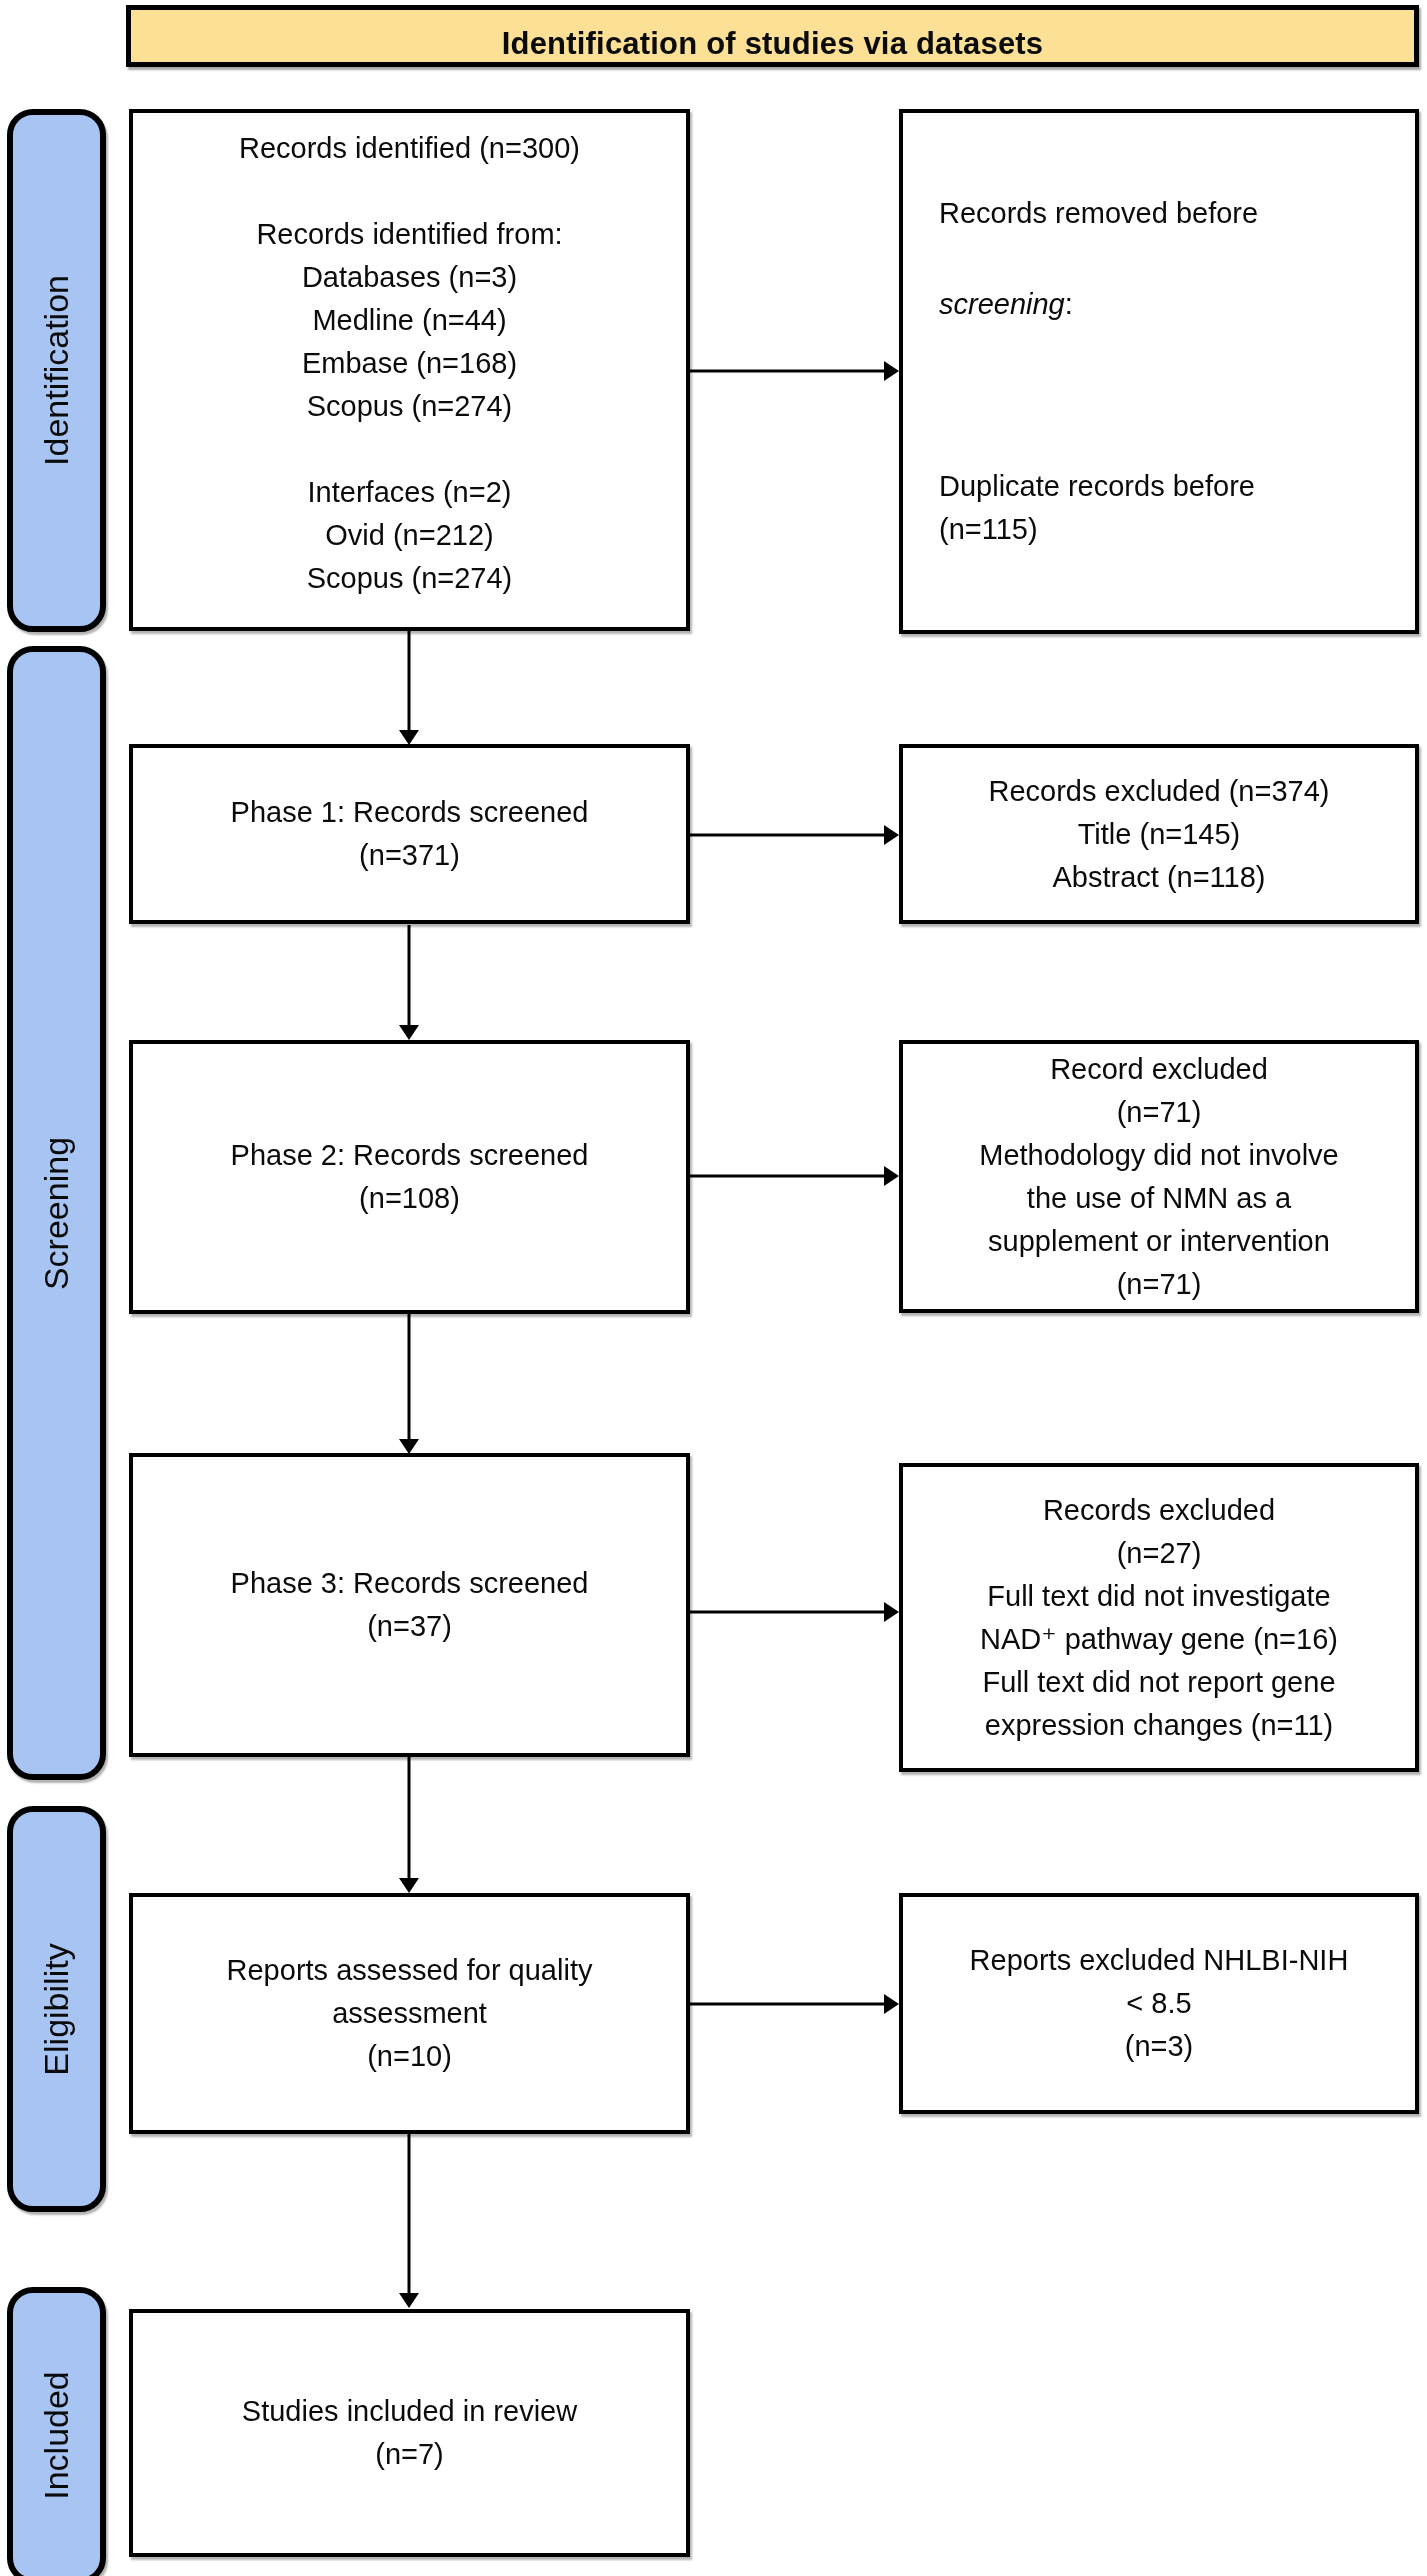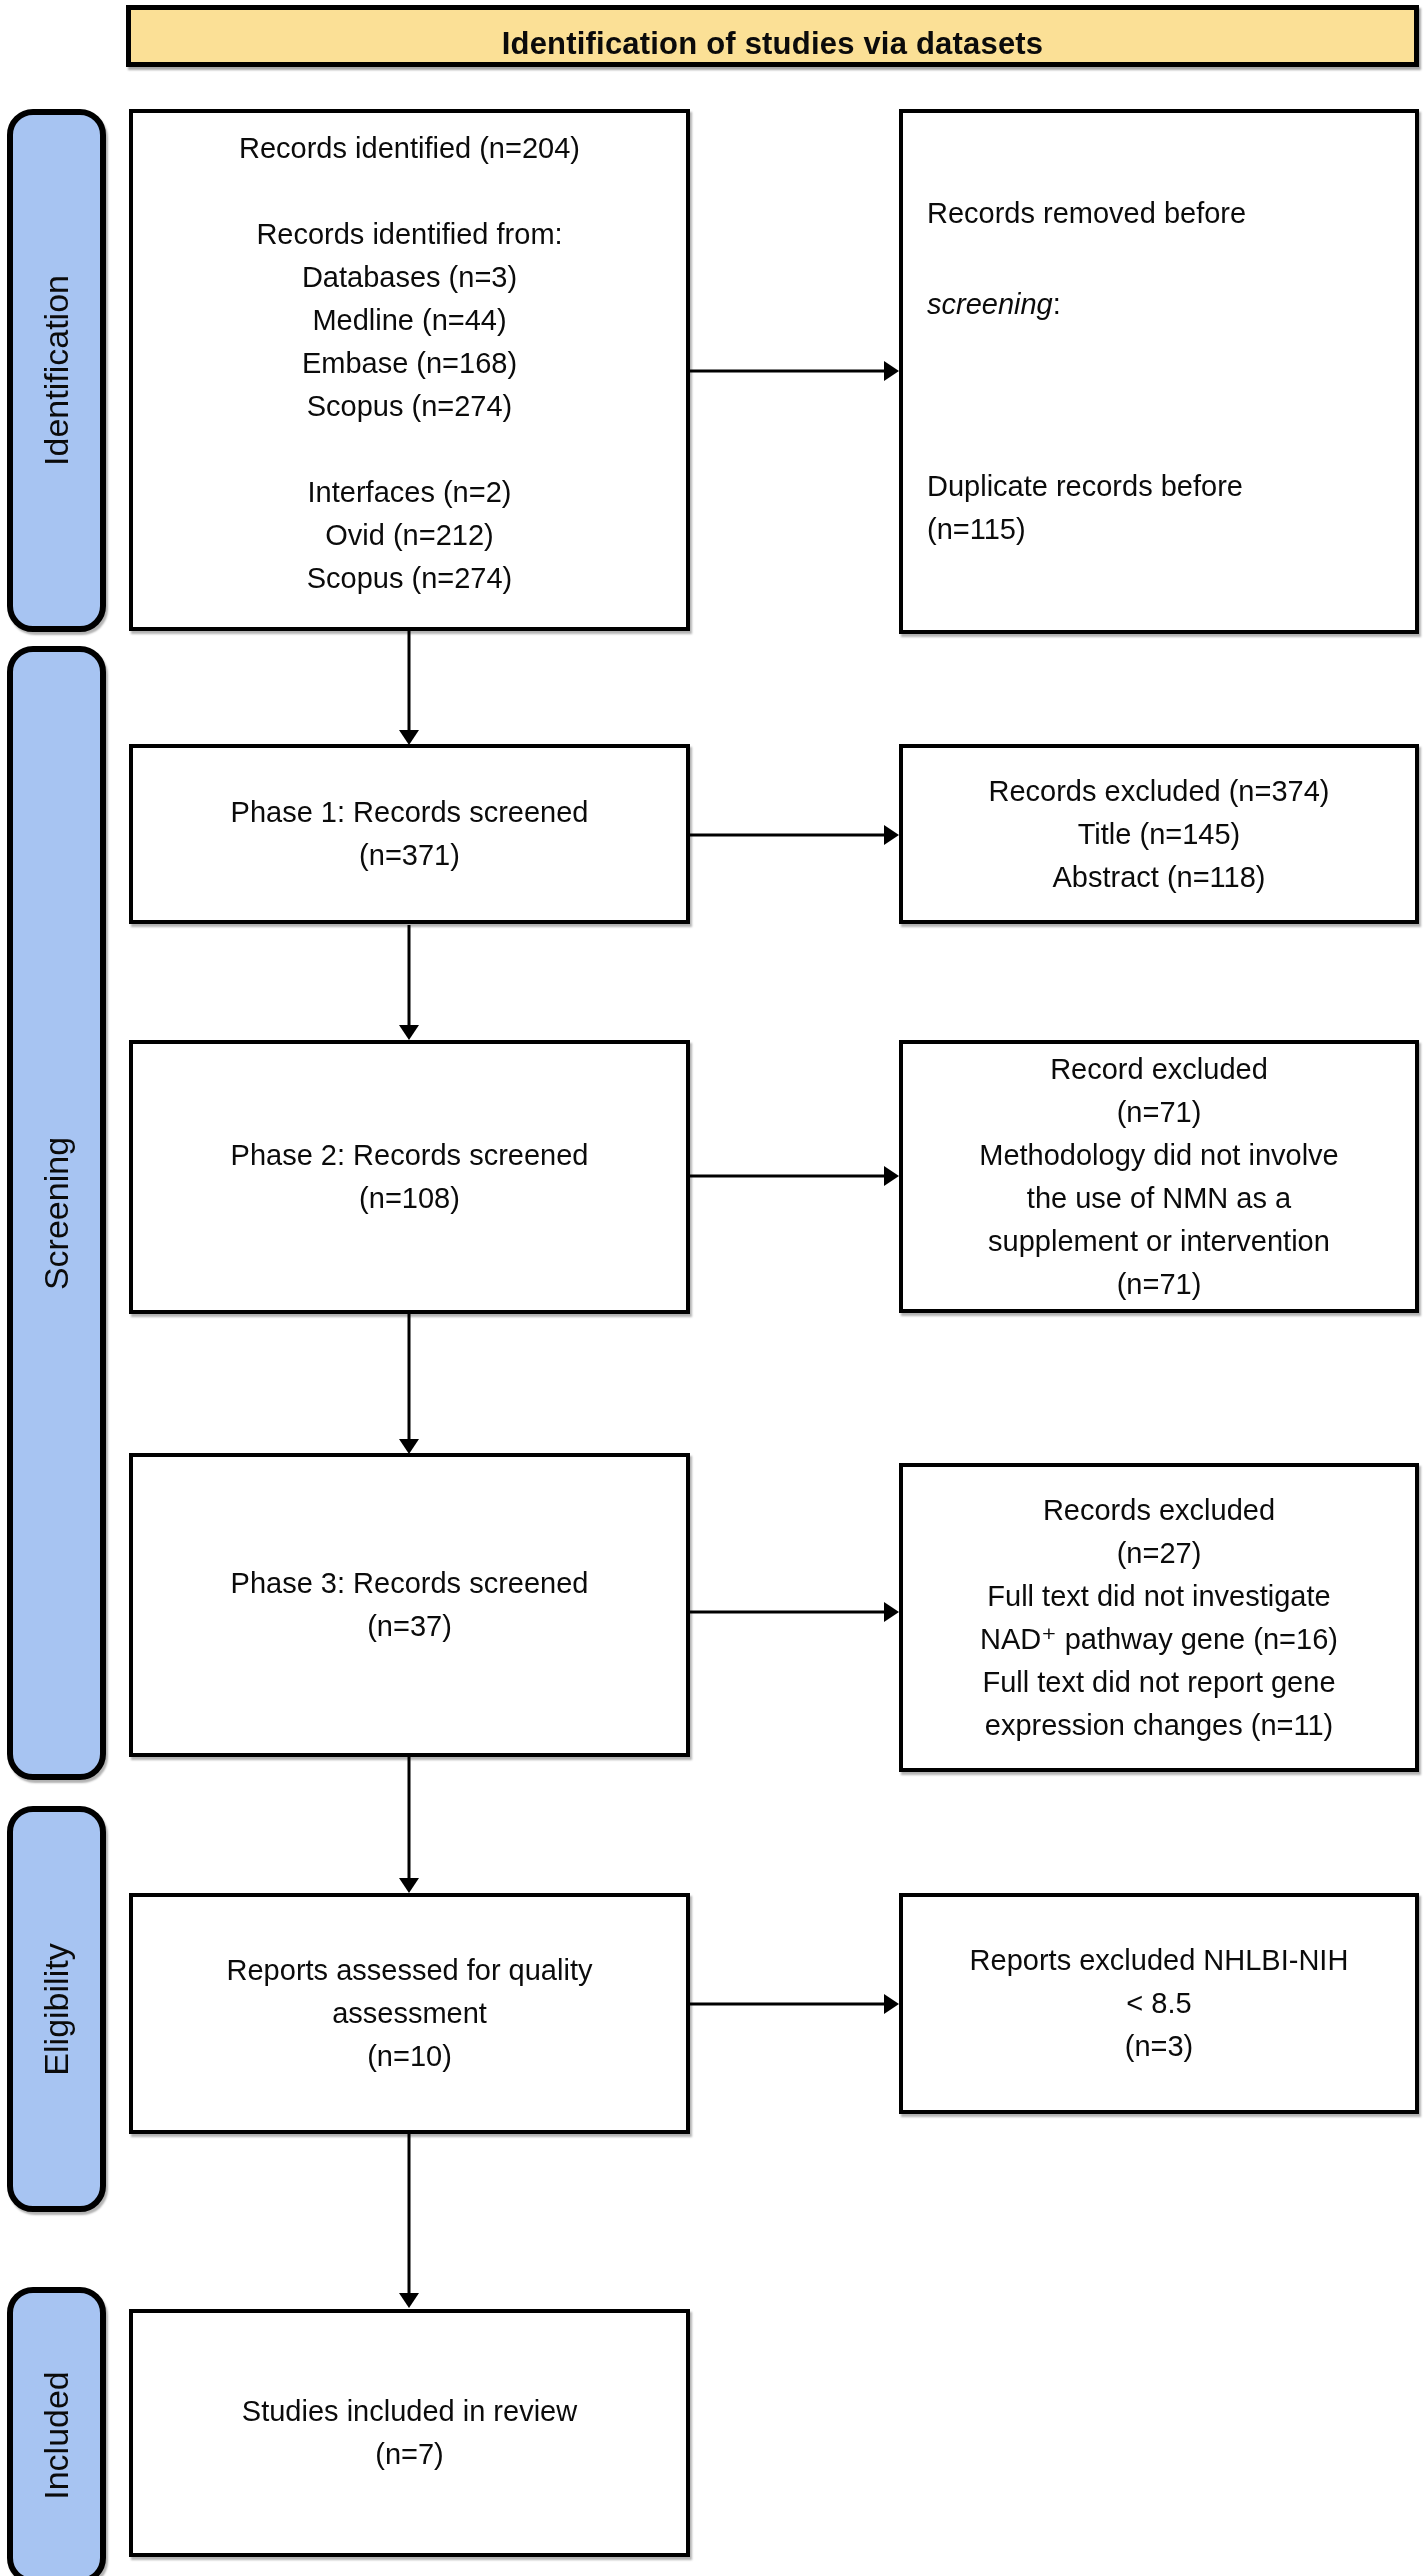--- a/index.html
+++ b/index.html
@@ -49,21 +49,21 @@
     display:flex;flex-direction:column;
     align-items:center;justify-content:center;
     text-align:center;
     font-size:29px;line-height:43px;
     box-shadow:2px 3px 2px rgba(0,0,0,0.3);
   }
   .colL{left:129px;width:561px;}
   .colR{left:899px;width:520px;}
   .fbox .line{min-height:43px;}
   .top-align{justify-content:flex-start;padding-top:14px;}
-  .left-align{align-items:flex-start;text-align:left;padding-left:24px;padding-right:14px;gap:48px;}
+  .left-align{align-items:flex-start;text-align:left;padding-left:36px;padding-right:14px;gap:48px;}
   .italic{font-style:italic;}
   
   .varrow{position:absolute;width:22px;transform:translateX(-50%);}
   .varrow .shaft{position:absolute;left:50%;top:0;bottom:13px;width:3px;background:#000;transform:translateX(-50%);}
   .varrow .head{position:absolute;left:50%;bottom:0;transform:translateX(-50%);
     width:0;height:0;border-left:10px solid transparent;border-right:10px solid transparent;border-top:15px solid #000;}
   .harrow{position:absolute;height:22px;transform:translateY(-50%);}
   .harrow .shaft{position:absolute;top:50%;left:0;right:13px;height:3px;background:#000;transform:translateY(-50%);}
   .harrow .head{position:absolute;top:50%;right:0;transform:translateY(-50%);
     width:0;height:0;border-top:10px solid transparent;border-bottom:10px solid transparent;border-left:15px solid #000;}
@@ -84,21 +84,21 @@
     <span class="rot">Screening</span>
   </div>
   <div class="stage" style="top:1806px;height:406px;">
     <span class="rot">Eligibility</span>
   </div>
   <div class="stage" style="top:2287px;height:297px;">
     <span class="rot">Included</span>
   </div>
 
   <div class="fbox colL top-align" style="top:109px;height:522px;">
-      <div class="line">Records identified (n=204)</div>
+      <div class="line">Records identified (n=300)</div>
       <div class="line">&nbsp;</div>
       <div class="line">Records identified from:</div>
       <div class="line">Databases (n=3)</div>
       <div class="line">Medline (n=44)</div>
       <div class="line">Embase (n=168)</div>
       <div class="line">Scopus (n=274)</div>
       <div class="line">&nbsp;</div>
       <div class="line">Interfaces (n=2)</div>
       <div class="line">Ovid (n=212)</div>
       <div class="line">Scopus (n=274)</div>

